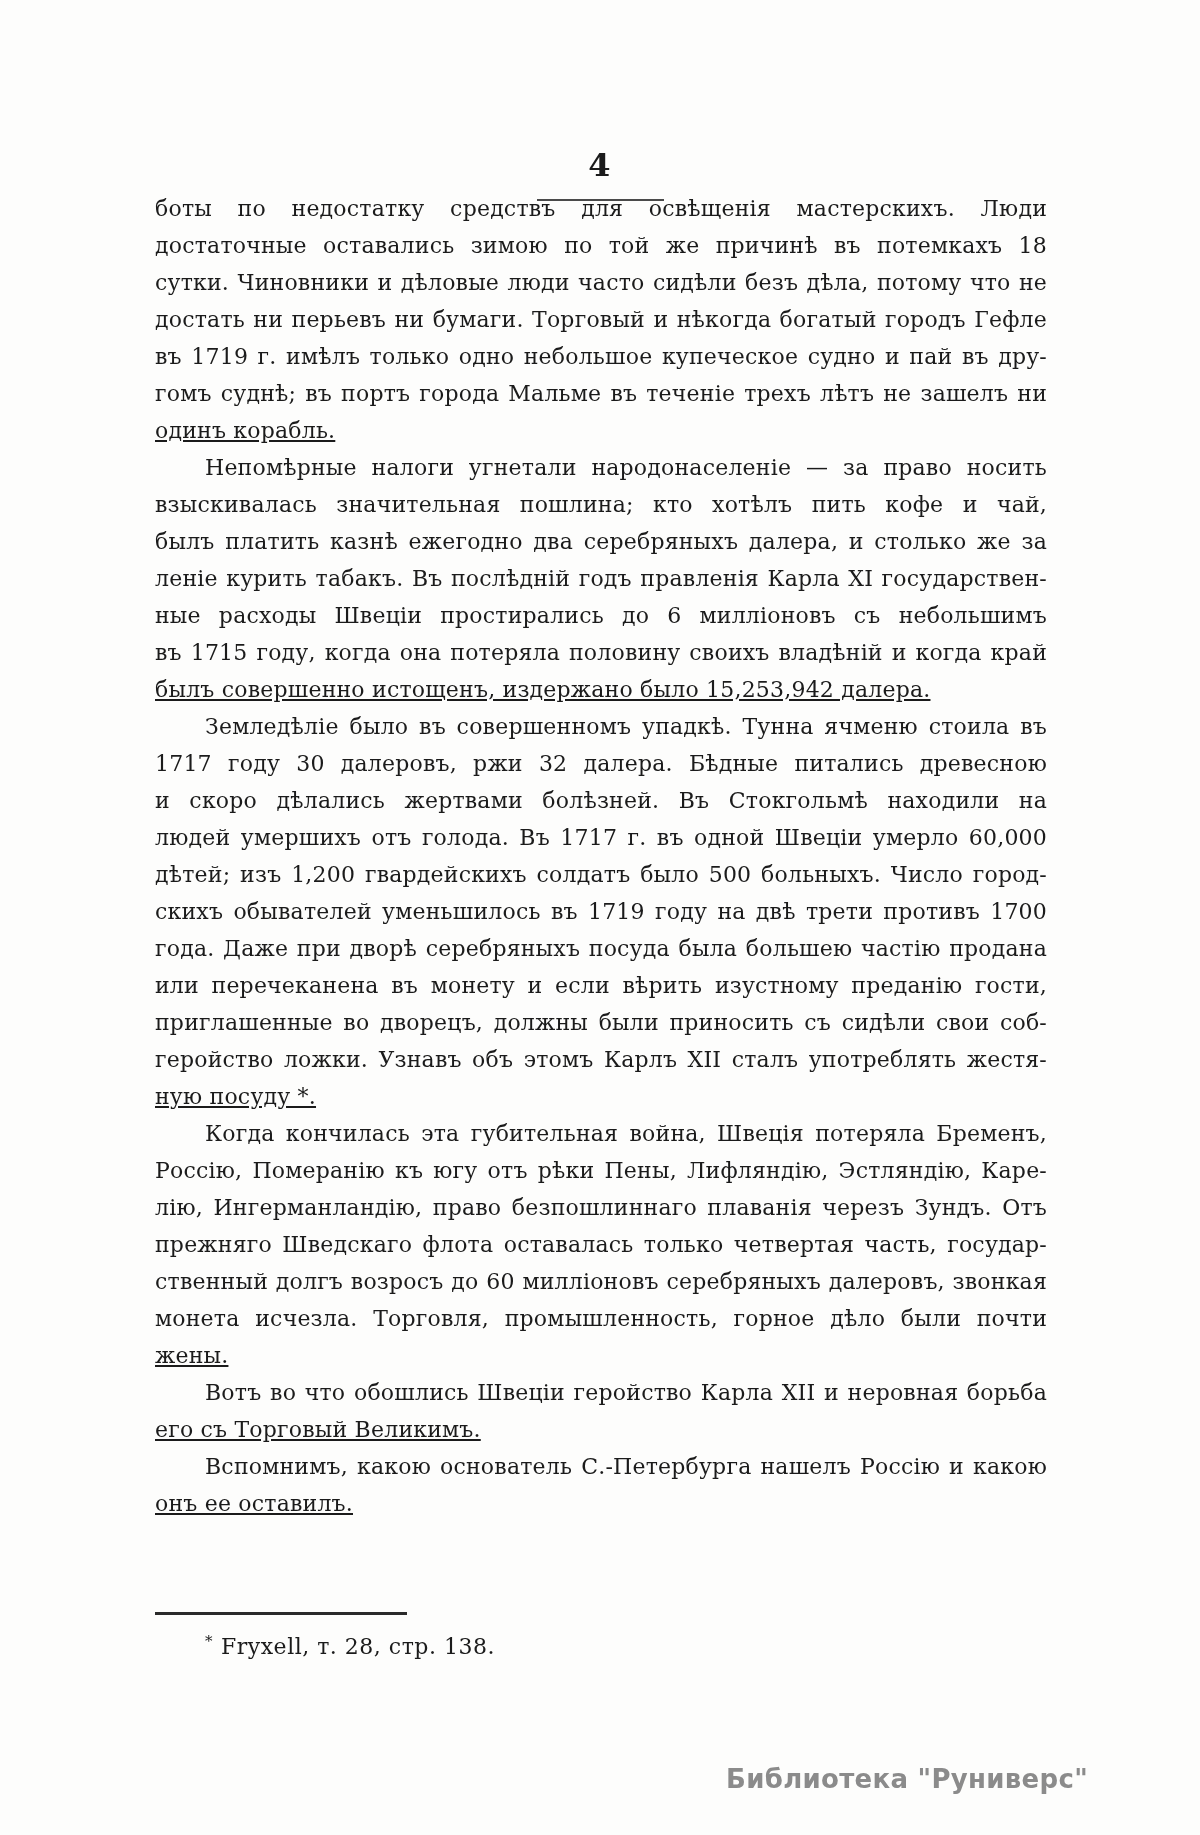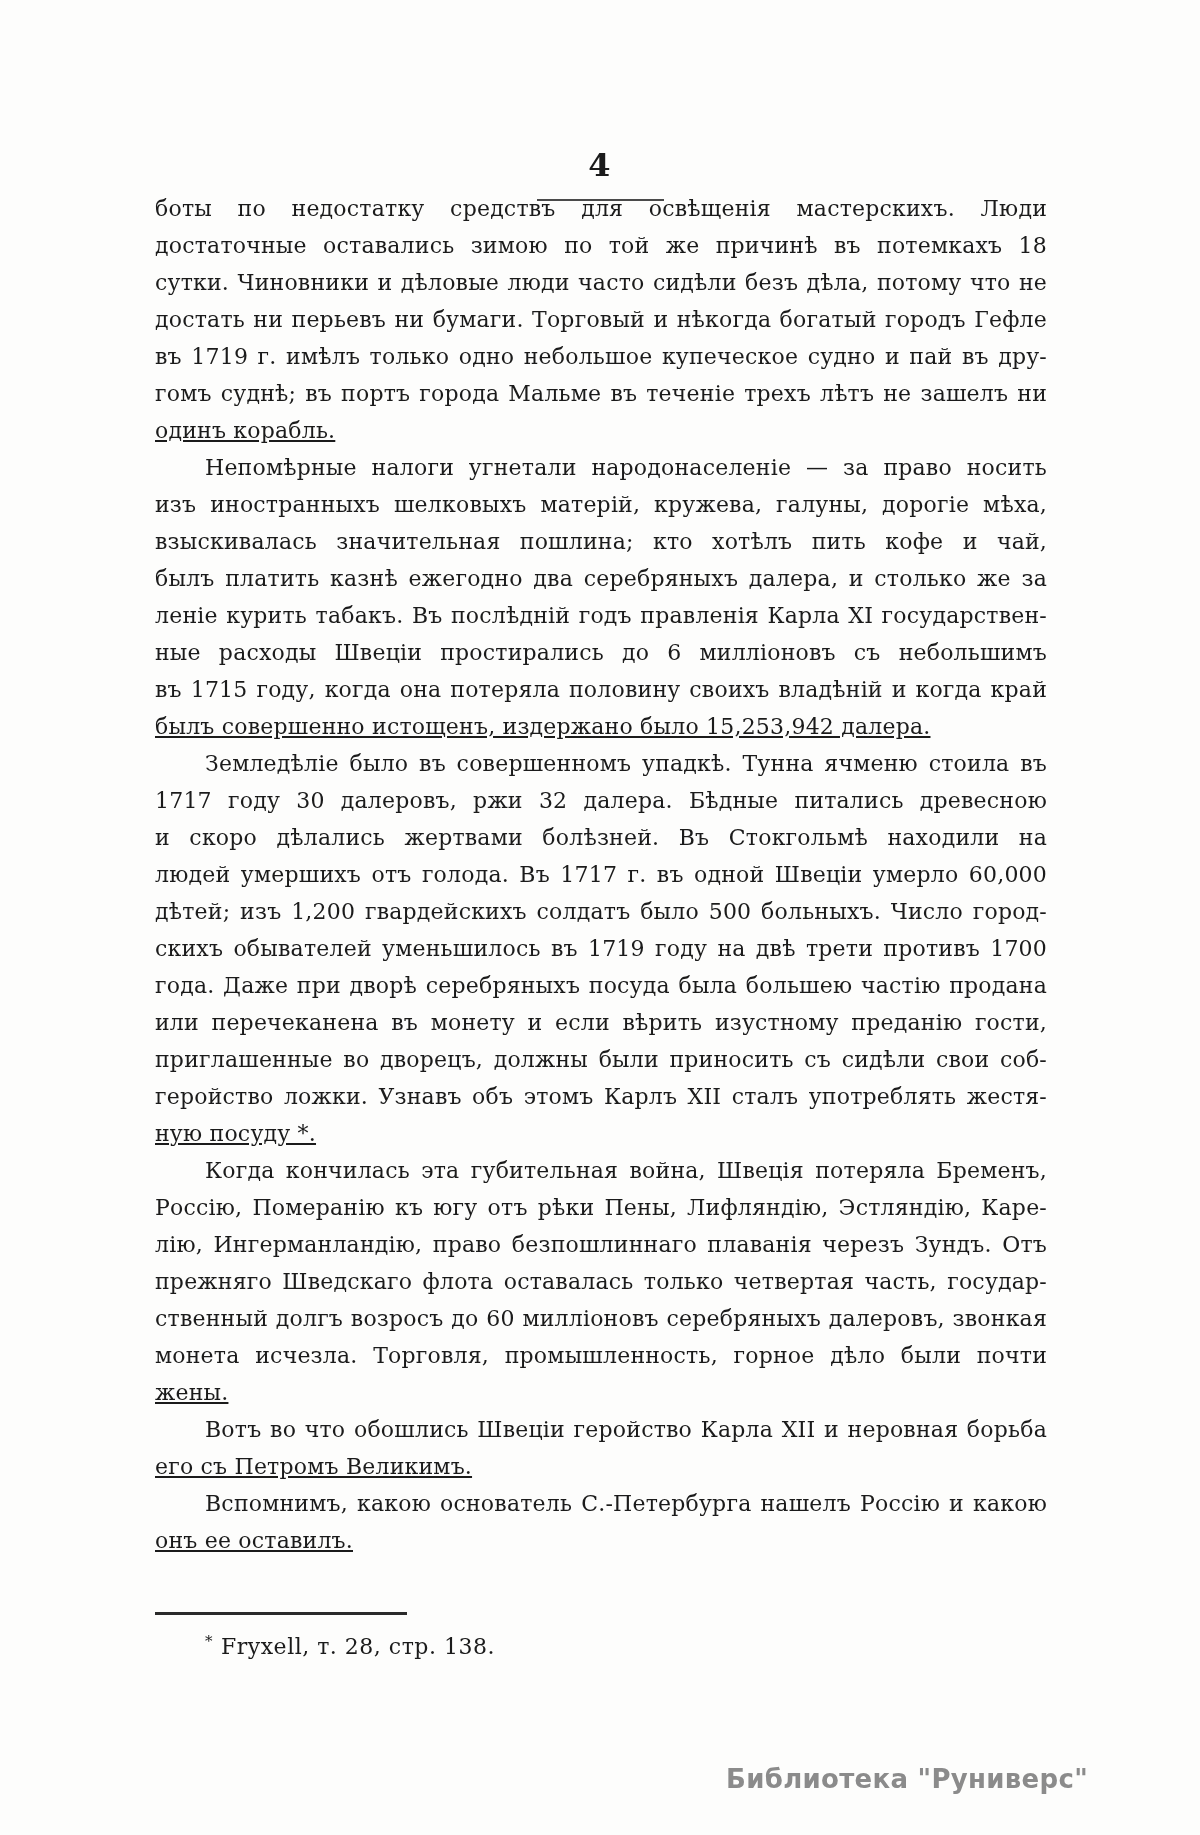--- a/index.html
+++ b/index.html
@@ -98,21 +98,20 @@
         <div class="line">боты по недостатку средствъ для освѣщенія мастерскихъ. Люди сравнительно</div>
         <div class="line">достаточные оставались зимою по той же причинѣ въ потемкахъ 18 часовъ въ</div>
         <div class="line">сутки. Чиновники и дѣловые люди часто сидѣли безъ дѣла, потому что не могли</div>
         <div class="line">достать ни перьевъ ни бумаги. Торговый и нѣкогда богатый городъ Гефле</div>
         <div class="line">въ 1719 г. имѣлъ только одно небольшое купеческое судно и пай въ дру-</div>
         <div class="line">гомъ суднѣ; въ портъ города Мальме въ теченіе трехъ лѣтъ не зашелъ ни</div>
         <div class="line last">одинъ корабль.</div>
       </div>
       <div class="paragraph">
         <div class="line indent">Непомѣрные налоги угнетали народонаселеніе — за право носить платье</div>
-        <div class="line">изъ иностранныхъ шелковыхъ матерій, кружева, галуны, дорогіе мѣха,</div>
         <div class="line">взыскивалась значительная пошлина; кто хотѣлъ пить кофе и чай, долженъ</div>
         <div class="line">былъ платить казнѣ ежегодно два серебряныхъ далера, и столько же за дозво-</div>
         <div class="line">леніе курить табакъ. Въ послѣдній годъ правленія Карла XI государствен-</div>
         <div class="line">ные расходы Швеціи простирались до 6 милліоновъ съ небольшимъ далеровъ;</div>
         <div class="line">въ 1715 году, когда она потеряла половину своихъ владѣній и когда край</div>
         <div class="line last">былъ совершенно истощенъ, издержано было 15,253,942 далера.</div>
       </div>
       <div class="paragraph">
         <div class="line indent">Земледѣліе было въ совершенномъ упадкѣ. Тунна ячменю стоила въ</div>
         <div class="line">1717 году 30 далеровъ, ржи 32 далера. Бѣдные питались древесною корою</div>
@@ -130,21 +129,21 @@
         <div class="line indent">Когда кончилась эта губительная война, Швеція потеряла Бременъ,</div>
         <div class="line">Россію, Померанію къ югу отъ рѣки Пены, Лифляндію, Эстляндію, Каре-</div>
         <div class="line">лію, Ингерманландію, право безпошлиннаго плаванія черезъ Зундъ. Отъ</div>
         <div class="line">прежняго Шведскаго флота оставалась только четвертая часть, государ-</div>
         <div class="line">ственный долгъ возросъ до 60 милліоновъ серебряныхъ далеровъ, звонкая</div>
         <div class="line">монета исчезла. Торговля, промышленность, горное дѣло были почти уничто-</div>
         <div class="line last">жены.</div>
       </div>
       <div class="paragraph">
         <div class="line indent">Вотъ во что обошлись Швеціи геройство Карла XII и неровная борьба</div>
-        <div class="line last">его съ Петромъ Великимъ.</div>
+        <div class="line last">его съ Торговый Великимъ.</div>
       </div>
       <div class="paragraph">
         <div class="line indent">Вспомнимъ, какою основатель С.-Петербурга нашелъ Россію и какою</div>
         <div class="line last">онъ ее оставилъ.</div>
       </div>
     </div>
 
   <div id="footnote-rule"></div>
 
   <div id="footnote">

